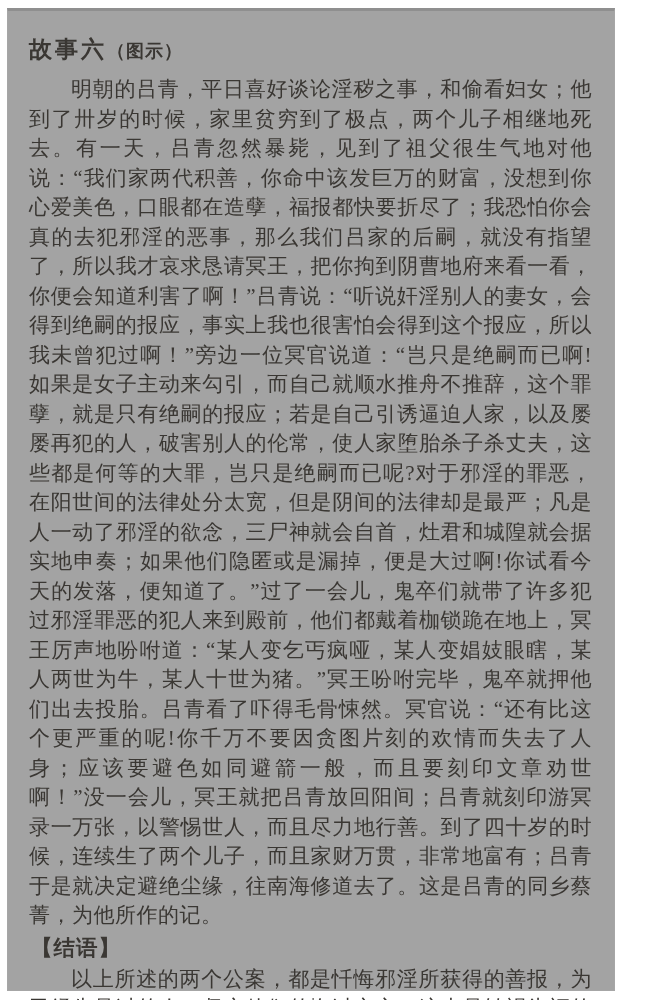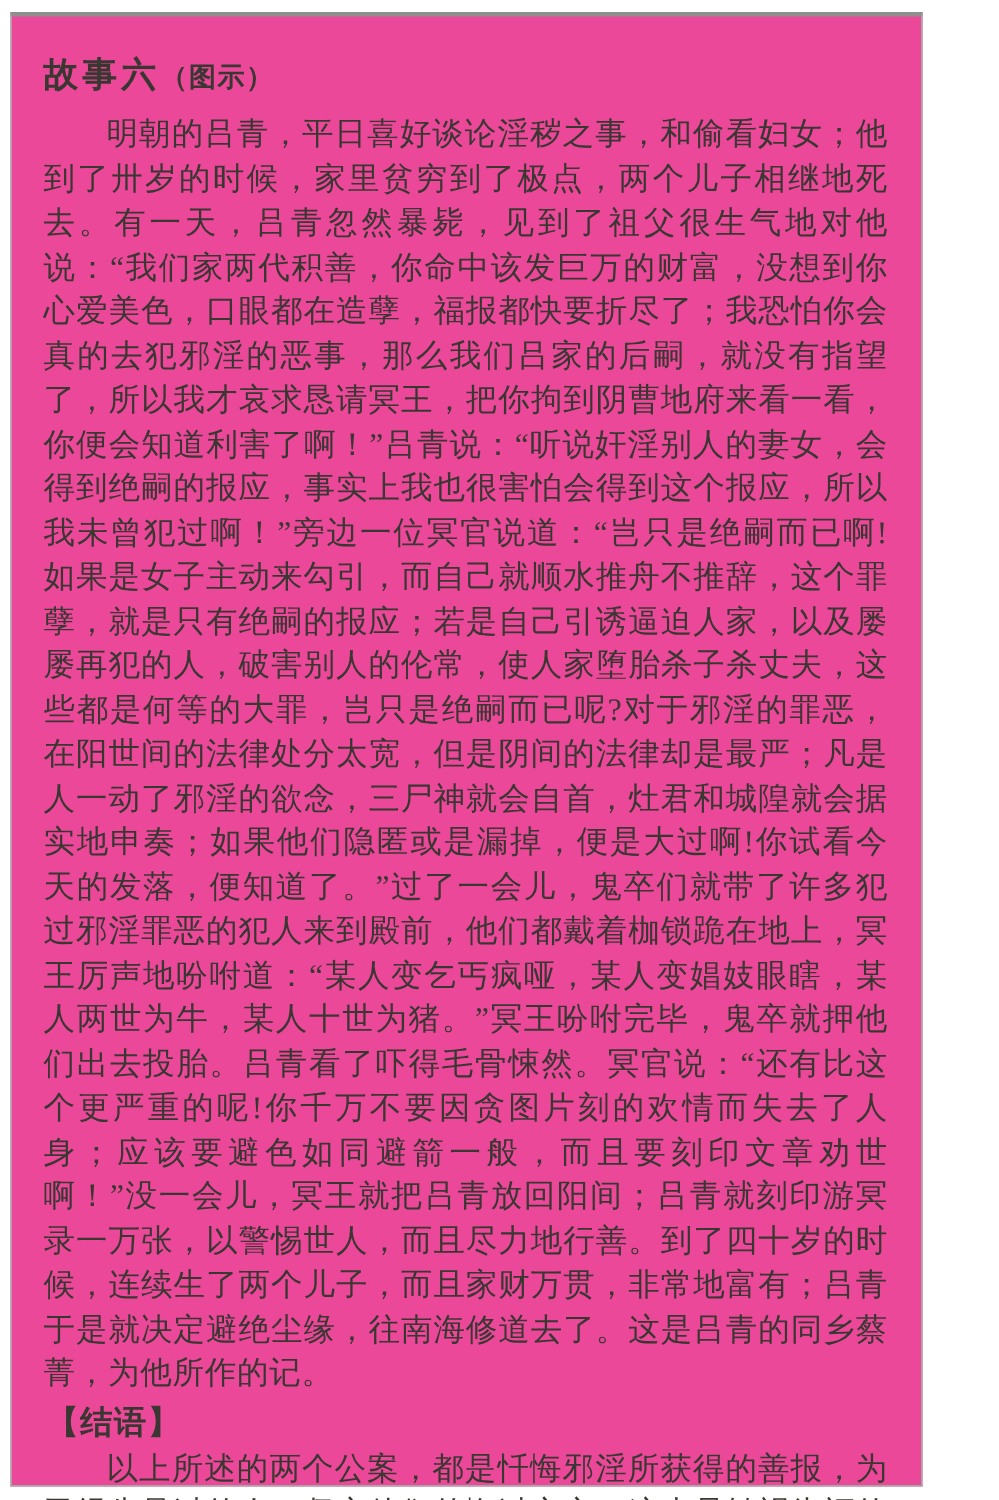--- a/index.html
+++ b/index.html
@@ -14,21 +14,21 @@
     font-family: "Liberation Serif", "DejaVu Serif", serif;
     overflow: hidden;
   }
   .sheet {
     position: absolute;
     left: 7px;
     top: 8px;
     width: 608px;
     height: 983px;
     box-sizing: border-box;
-    background: #ec4899;
+    background: #a3a3a3;
     border: 1px solid #a6a6a6;
     border-top: 3px solid #8f8f8f;
   }
   .content {
     box-sizing: border-box;
     padding: 24px 22px 0 21px;
     color: #3a3733;
   }
   .title {
     margin: 0 0 9px 0;

